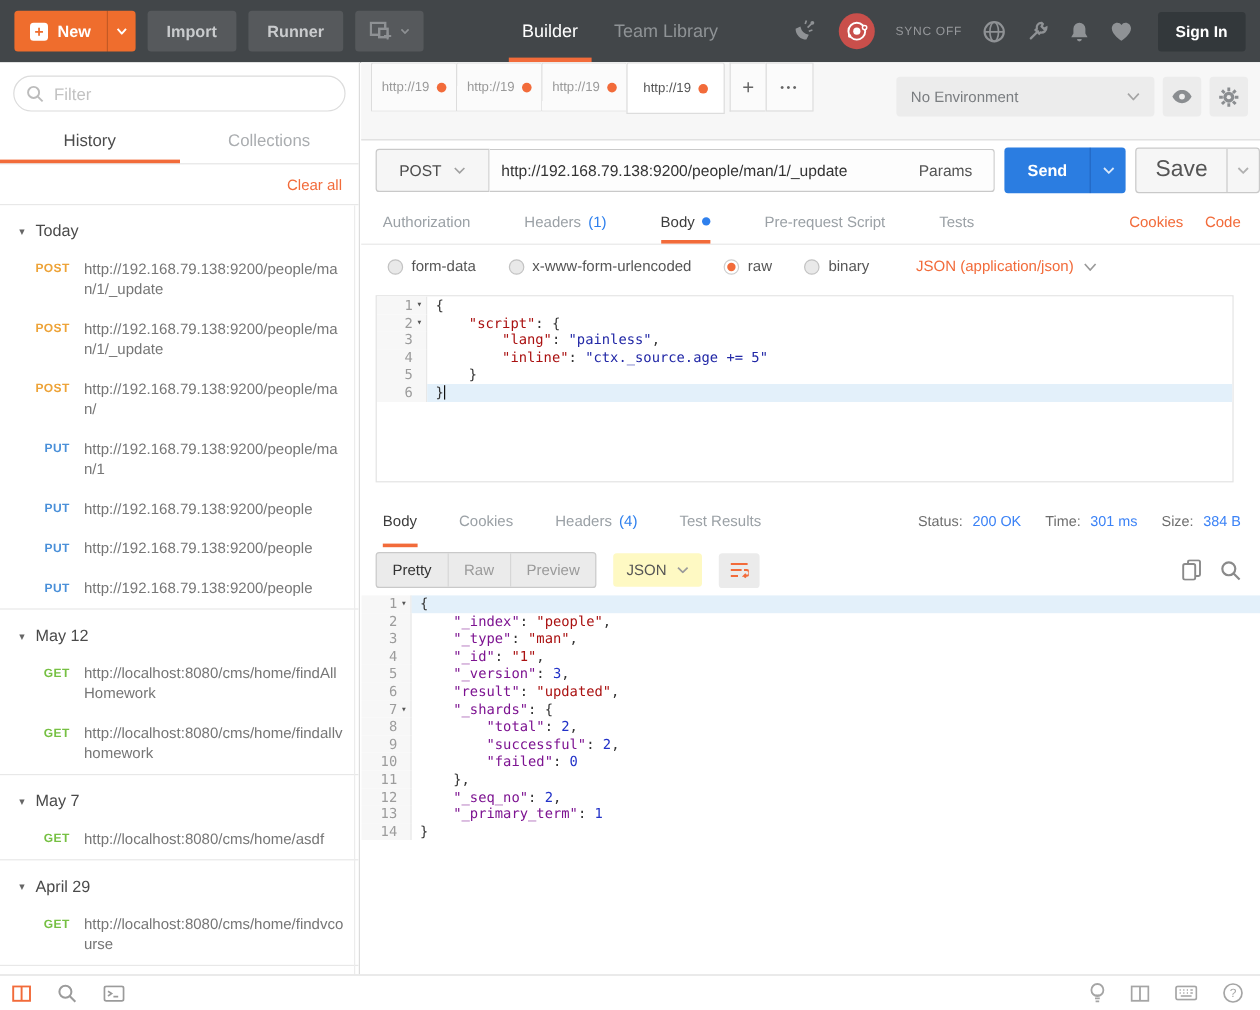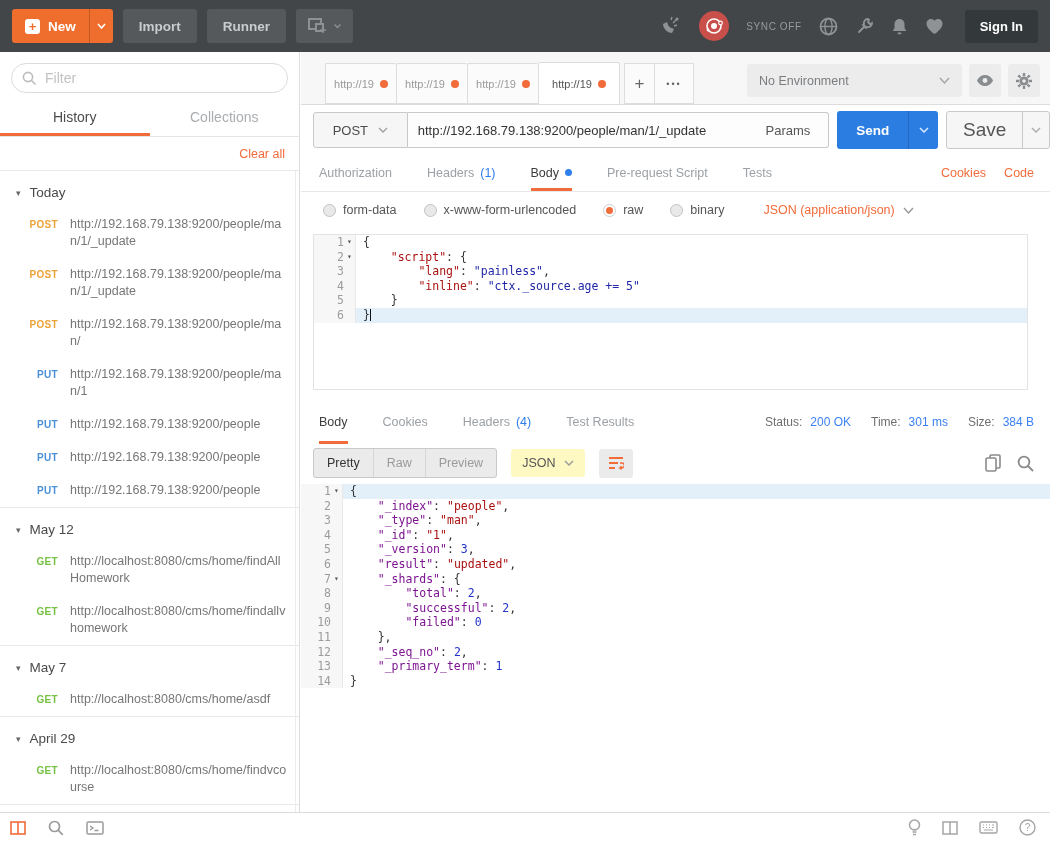--- a/index.html
+++ b/index.html
@@ -61,22 +61,22 @@
   .method { width:44px; text-align:right; margin-right:12px; font-size:10px;
     font-weight:bold; padding-top:3px; letter-spacing:.3px; flex:none; }
   .m-post { color:#eda338; } .m-put { color:#4a90d9; } .m-get { color:#76c043; }
   .hurl { flex:1; font-size:12.5px; color:#767676; line-height:17px; word-break:break-all; }
   .sb-track { position:absolute; right:3px; top:0; bottom:0; width:1px; background:#ececec; }
 
   
   .main { position:absolute; top:52px; left:301px; right:0; bottom:30px;
     display:flex; flex-direction:column; background:#fff; }
 
-  .tabstrip { height:53px; flex:none; background:#f7f7f7; border-bottom:1px solid #dcdcdc;
-    position:relative; display:flex; align-items:flex-end; padding-left:24px; }
+  .tabstrip { height:65px; flex:none; background:#f7f7f7; border-bottom:1px solid #dcdcdc;
+    position:relative; display:flex; align-items:flex-start; padding-left:8px; }
   .req-tab { width:71px; height:41px; background:#fbfbfb; border:1px solid #ddd;
     border-right-width:0; display:flex; align-items:center; justify-content:center;
     gap:6px; border-radius:2px 2px 0 0; }
   .req-tab:nth-child(4) { border-right-width:1px; }
   .req-tab.active { background:#fff; height:43px; margin-bottom:-1px; z-index:2;
     border-right-width:1px; width:82px; }
   .req-tab .tlabel { font-size:11px; color:#9a9a9a; }
   .req-tab.active .tlabel { color:#555; }
   .tab-dot { width:8px; height:8px; border-radius:50%; background:#f26b3a; flex:none; }
   .tab-plus, .tab-more { height:41px; background:#fbfbfb; border:1px solid #ddd;
@@ -106,21 +106,21 @@
     font-size:13.5px; font-weight:bold; }
   .send-caret { width:30px; border-left:1px solid #2368c2; display:flex;
     align-items:center; justify-content:center; color:#cfe3fa; }
   .save-btn { margin-left:8px; height:38px; background:#f6f6f6; border:1px solid #c9c9c9;
     border-radius:3px; display:flex; overflow:hidden; }
   .save-main { padding:0 16px; display:flex; align-items:center; color:#555; font-size:19px; }
   .save-caret { width:27px; border-left:1px solid #c9c9c9; display:flex;
     align-items:center; justify-content:center; color:#a9a9a9; }
 
   .rtabs-row { height:37px; flex:none; border-bottom:1px solid #e8e8e8; display:flex;
-    align-items:stretch; padding-left:18px; gap:35px; position:relative; }
+    align-items:stretch; padding-left:18px; gap:45px; position:relative; }
   .rtab { display:flex; align-items:center; gap:6px; font-size:12.5px; color:#9ba1a6;
     border-bottom:3px solid transparent; padding-top:2px; }
   .rtab.active { color:#3c3c3c; border-bottom-color:#f26b3a; }
   .rtab .count { color:#2f80ed; }
   .dot-blue { width:7px; height:7px; border-radius:50%; background:#2f80ed; }
   .row-links { position:absolute; right:16px; top:0; bottom:0; display:flex;
     align-items:center; gap:18px; }
   .o-link { color:#f26b3a; font-size:12.5px; }
 
   .radio-row { height:36px; flex:none; display:flex; align-items:center; padding-left:22px; }
@@ -211,20 +211,28 @@
     <svg width="20" height="16" viewBox="0 0 20 16">
       <rect x="1" y="1" width="12" height="10" fill="none" stroke="#8e9194" stroke-width="2"></rect>
       <rect x="8" y="6" width="7" height="7" fill="#56595c" stroke="#8e9194" stroke-width="2"></rect>
       <path d="M15 9v6M12 12h6" stroke="#8e9194" stroke-width="1.6"></path>
     </svg>
     <svg width="7" height="5" viewBox="0 0 7 5">
         <path d="M0.5 0.5l3 3 3-3" fill="none" stroke="#8e9194" stroke-width="1.4"></path>
       </svg>
   </div>
 
+  <nav class="hdr-nav">
+    <div class="nav-tab active">
+      <span>Builder</span>
+    </div>
+    <div class="nav-tab">
+      <span>Team Library</span>
+    </div>
+  </nav>
 
   <div class="hdr-right">
     <svg width="22" height="20" viewBox="0 0 22 20">
       <path d="M3 8a9 9 0 0 0 9 9l2-4a9 9 0 0 1-7-7z" fill="#8f9295"></path>
       <path d="M13 7l4-4M14 10l3-1M11 4l1-3" stroke="#8f9295" stroke-width="1.4" fill="none"></path>
       <circle cx="17" cy="3" r="1.6" fill="#8f9295"></circle>
     </svg>
     <span class="sync-badge">
       <svg width="22" height="22" viewBox="0 0 22 22">
         <circle cx="11" cy="11" r="7" fill="none" stroke="#fff" stroke-width="1.6"></circle>

